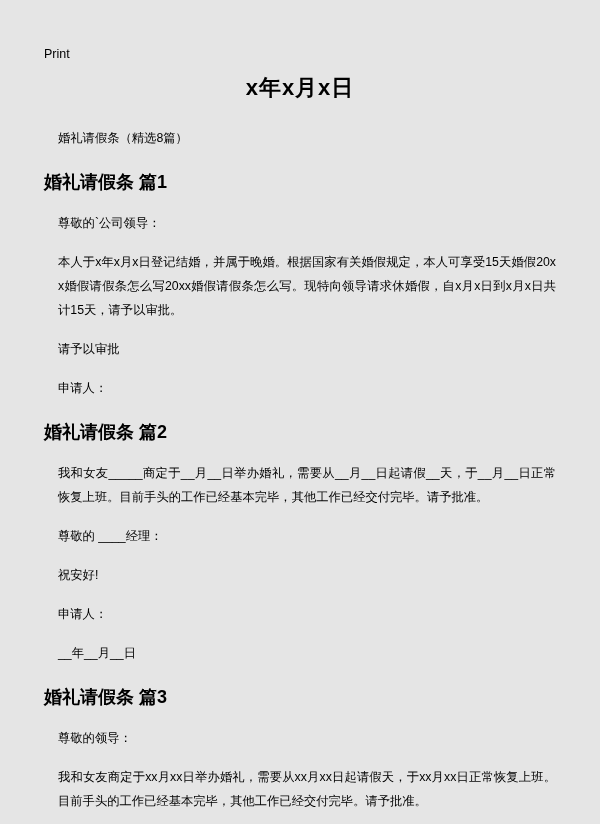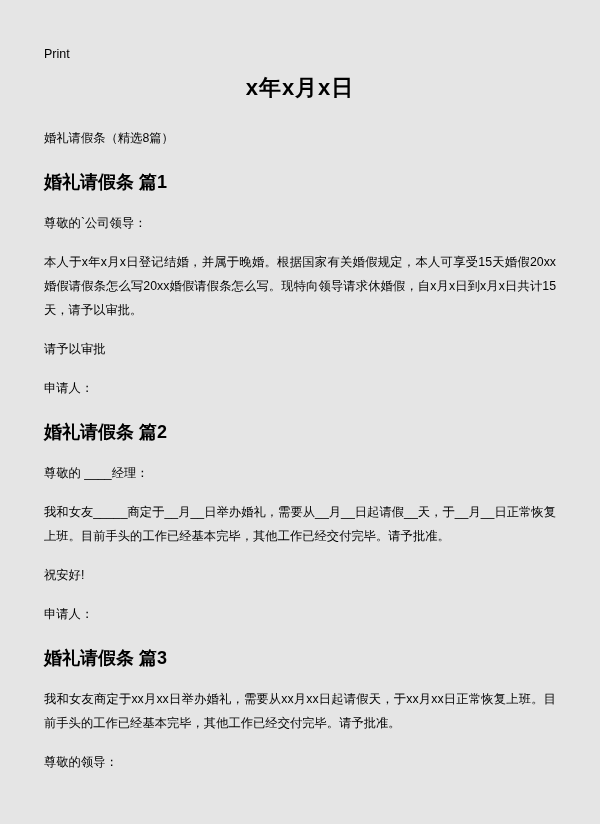--- a/index.html
+++ b/index.html
@@ -41,21 +41,21 @@
     font-size: 22px;
     font-weight: bold;
     text-align: center;
     margin: 0 0 24px 0;
     letter-spacing: 1px;
     line-height: 1.3;
   }
   p.para {
     font-size: 12.3px;
     line-height: 1.95;
-    margin: 0 0 15px 0;
+    margin: 0 0 15px 14px;
     text-align: justify;
     word-break: break-all;
   }
   p.heading {
     font-size: 18px;
     font-weight: bold;
     line-height: 1.8;
     margin: 0 0 14px 0;
   }
 </style>
@@ -70,24 +70,25 @@
     <h1 class="doc-title">x年x月x日</h1>
     <p class="para">婚礼请假条（精选8篇）</p>
 
     <p class="heading">婚礼请假条 篇1</p>
     <p class="para">尊敬的`公司领导：</p>
     <p class="para">本人于x年x月x日登记结婚，并属于晚婚。根据国家有关婚假规定，本人可享受15天婚假20xx婚假请假条怎么写20xx婚假请假条怎么写。现特向领导请求休婚假，自x月x日到x月x日共计15天，请予以审批。</p>
     <p class="para">请予以审批</p>
     <p class="para">申请人：</p>
 
     <p class="heading">婚礼请假条 篇2</p>
+    <p class="para">我和女友_____商定于__月__日举办婚礼，需要从__月__日起请假__天，于__月__日正常恢复上班。目前手头的工作已经基本完毕，其他工作已经交付完毕。请予批准。</p>
     <p class="para">尊敬的 ____经理：</p>
-    <p class="para">我和女友_____商定于__月__日举办婚礼，需要从__月__日起请假__天，于__月__日正常恢复上班。目前手头的工作已经基本完毕，其他工作已经交付完毕。请予批准。</p>
     <p class="para">祝安好!</p>
     <p class="para">申请人：</p>
+    <p class="para">__年__月__日</p>
 
     <p class="heading">婚礼请假条 篇3</p>
+    <p class="para">尊敬的领导：</p>
     <p class="para">我和女友商定于xx月xx日举办婚礼，需要从xx月xx日起请假天，于xx月xx日正常恢复上班。目前手头的工作已经基本完毕，其他工作已经交付完毕。请予批准。</p>
-    <p class="para">尊敬的领导：</p>
 
   </div>
 
 </div>
 
 </body></html>

